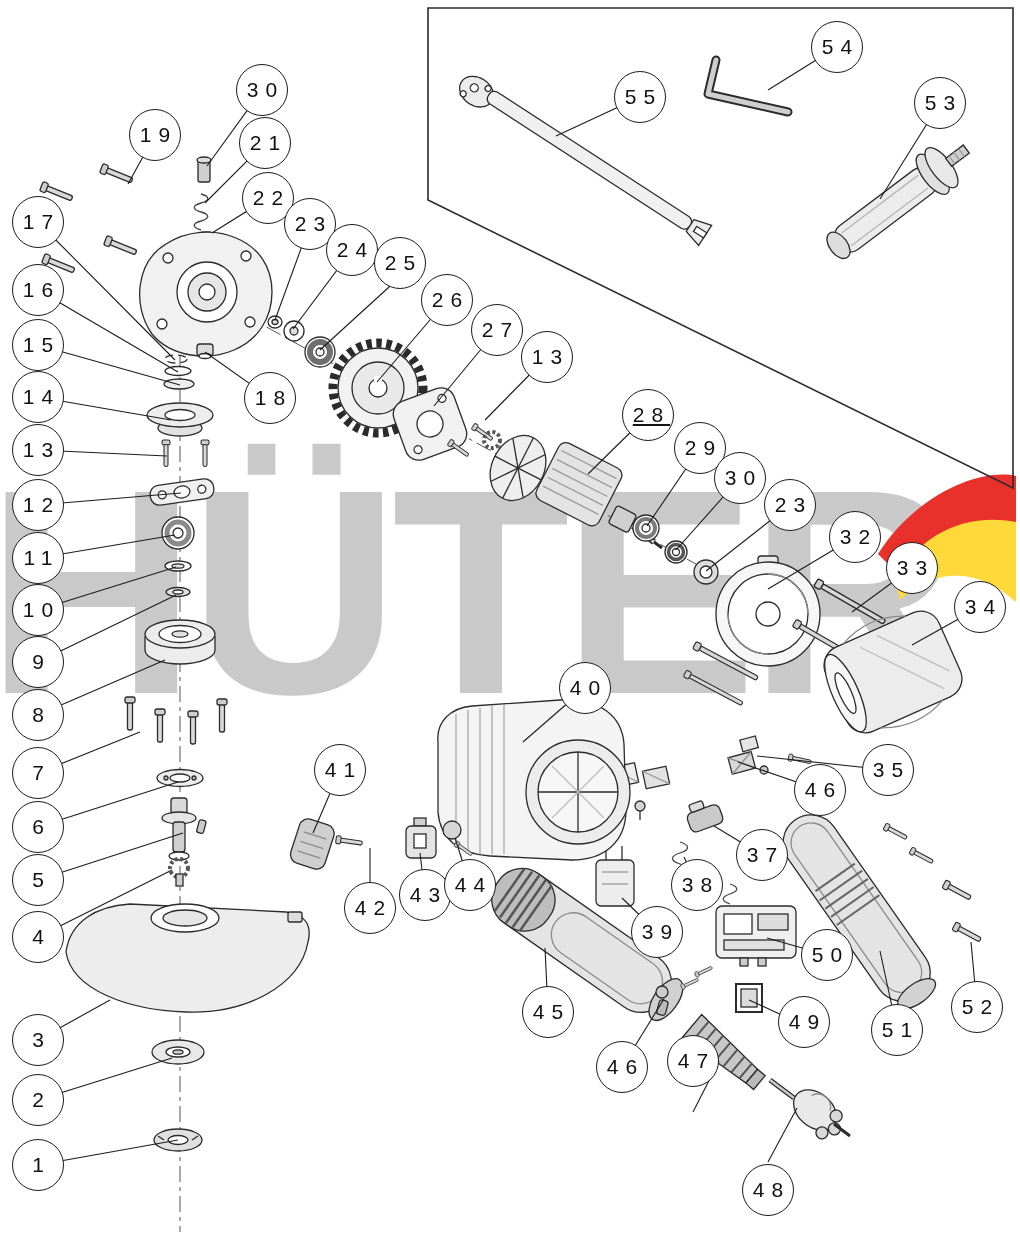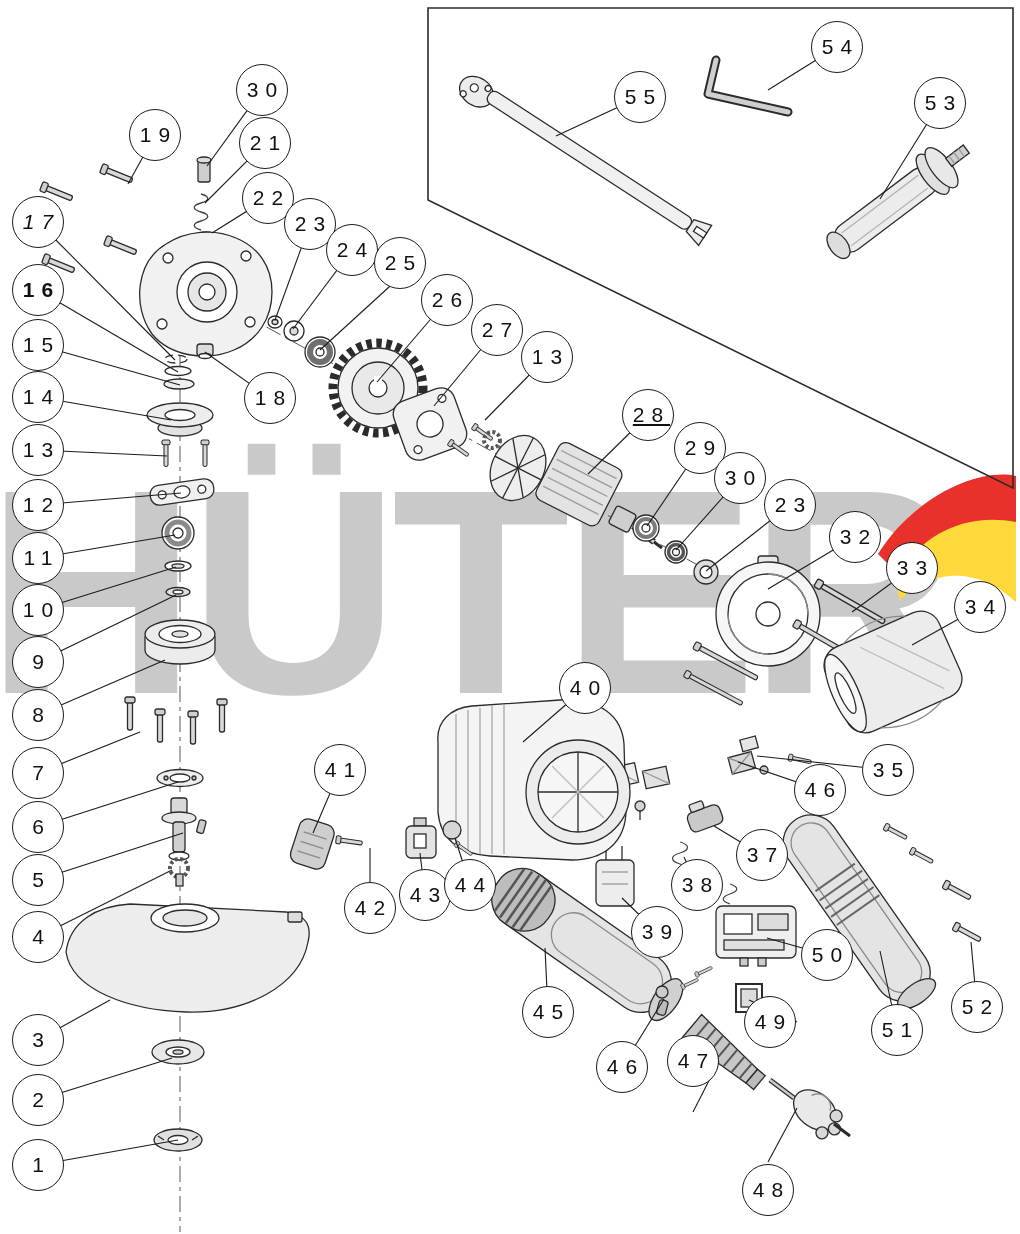--- a/index.html
+++ b/index.html
@@ -465,22 +465,22 @@
       <div class="balloon" style="left: 12px; top: 801px;">6</div>
       <div class="balloon" style="left: 12px; top: 747px;">7</div>
       <div class="balloon" style="left: 12px; top: 689px;">8</div>
       <div class="balloon" style="left: 12px; top: 636px;">9</div>
       <div class="balloon" style="left: 12px; top: 584px;">10</div>
       <div class="balloon" style="left: 12px; top: 532px; text-align: center;">11</div>
       <div class="balloon" style="left: 12px; top: 479px;">12</div>
       <div class="balloon" style="left: 12px; top: 424px;">13</div>
       <div class="balloon" style="left: 12px; top: 371px;">14</div>
       <div class="balloon" style="left: 12px; top: 319px;">15</div>
-      <div class="balloon" style="left: 12px; top: 264px; font-weight: bold;">16</div>
-      <div class="balloon" style="left: 12px; top: 196px; font-style: italic;">17</div>
+      <div class="balloon" style="left: 12px; top: 264px;">16</div>
+      <div class="balloon" style="left: 12px; top: 196px;">17</div>
       <div class="balloon" style="left: 244px; top: 372px;">18</div>
       <div class="balloon" style="left: 129px; top: 109px;">19</div>
       <div class="balloon" style="left: 236px; top: 64px;">30</div>
       <div class="balloon" style="left: 239px; top: 117px;">21</div>
       <div class="balloon" style="left: 242px; top: 172px;">22</div>
       <div class="balloon" style="left: 284px; top: 198px;">23</div>
       <div class="balloon" style="left: 326px; top: 224px;">24</div>
       <div class="balloon" style="left: 374px; top: 237px;">25</div>
       <div class="balloon" style="left: 421px; top: 274px;">26</div>
       <div class="balloon" style="left: 471px; top: 304px;">27</div>
@@ -499,21 +499,21 @@
       <div class="balloon" style="left: 631px; top: 906px;">39</div>
       <div class="balloon" style="left: 559px; top: 662px;">40</div>
       <div class="balloon" style="left: 314px; top: 744px;">41</div>
       <div class="balloon" style="left: 344px; top: 882px;">42</div>
       <div class="balloon" style="left: 399px; top: 869px;">43</div>
       <div class="balloon" style="left: 444px; top: 859px;">44</div>
       <div class="balloon" style="left: 522px; top: 986px;">45</div>
       <div class="balloon" style="left: 596px; top: 1041px;">46</div>
       <div class="balloon" style="left: 667px; top: 1035px;">47</div>
       <div class="balloon" style="left: 742px; top: 1164px;">48</div>
-      <div class="balloon" style="left: 744px; top: 996px;">49</div>
+      <div class="balloon" style="left: 778px; top: 996px;">49</div>
       <div class="balloon" style="left: 801px; top: 929px;">50</div>
       <div class="balloon" style="left: 871px; top: 1004px;">51</div>
       <div class="balloon" style="left: 951px; top: 981px;">52</div>
       <div class="balloon" style="left: 914px; top: 77px;">53</div>
       <div class="balloon" style="left: 811px; top: 21px;">54</div>
       <div class="balloon" style="left: 614px; top: 71px;">55</div>
     </div>
 </div>
 
 </body></html>

